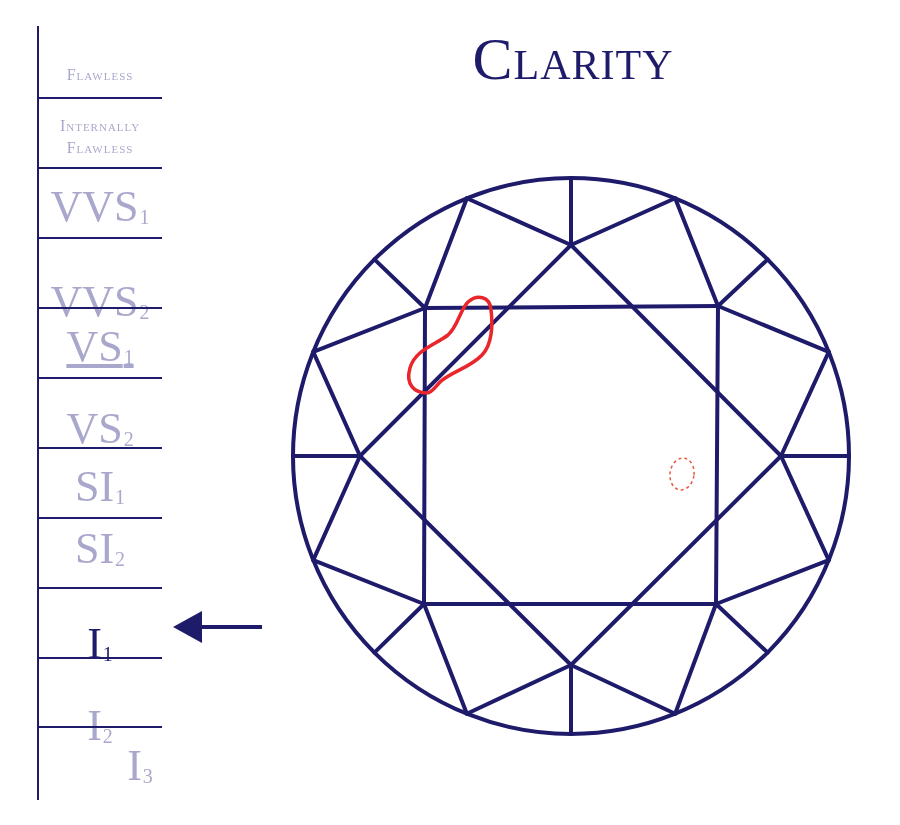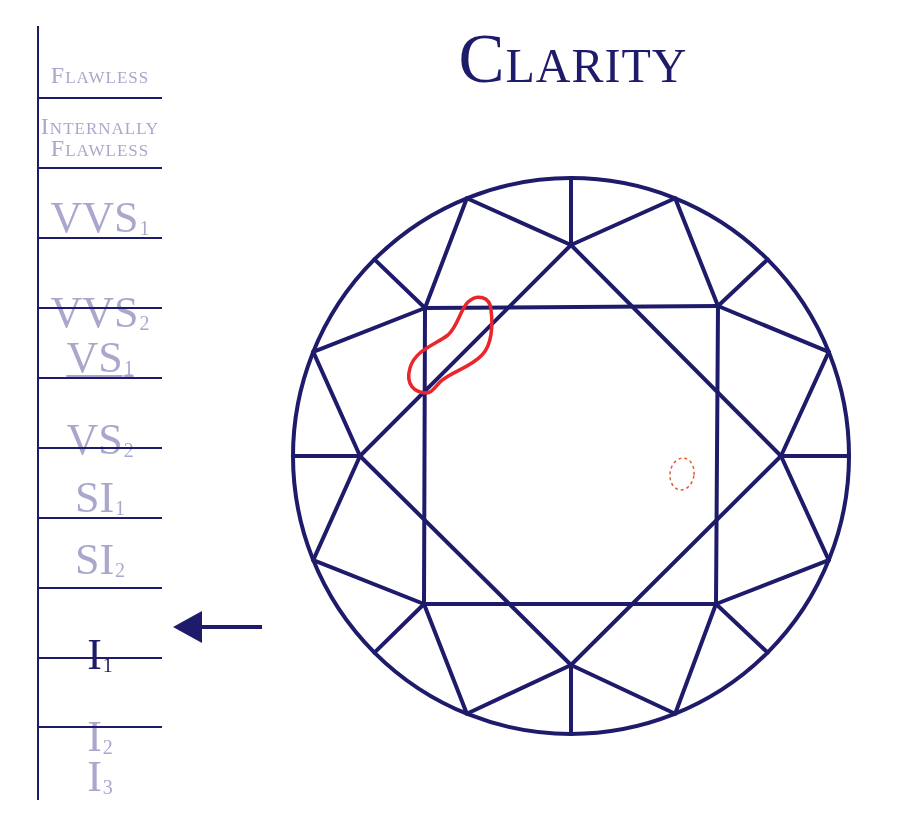--- a/index.html
+++ b/index.html
@@ -1,24 +1,24 @@
 <!DOCTYPE html>
 <html><head>
 <meta charset="utf-8">
 <style>
   html, body { margin:0; padding:0; background:#ffffff; }
   body { width:900px; height:825px; position:relative; overflow:hidden; font-family:"Liberation Serif","DejaVu Serif",serif; }
-  #title { position:absolute; left:388px; top:14px; width:370px; text-align:center; color:#1f1b6b; font-size:69px; line-height:90px; letter-spacing:1px; font-variant:small-caps; }
+  #title { position:absolute; left:388px; top:14px; width:370px; text-align:center; color:#1f1b6b; font-size:60px; line-height:90px; letter-spacing:1px; font-variant:small-caps; }
   #scale { position:absolute; left:0; top:0; width:200px; height:825px; }
   .vline { position:absolute; left:37px; top:26px; width:2px; height:774px; background:#1f1b6b; }
   .row { position:absolute; left:39px; width:122px; text-align:center; color:#a9a8cc; }
   .row.active { color:#1f1b6b; }
   .hline { position:absolute; left:39px; width:123px; height:2px; background:#1f1b6b; }
-  .small { font-variant:small-caps; font-size:24px; line-height:22px; letter-spacing:1px; }
-  .big { font-size:44px; line-height:72px; }
+  .small { font-variant:small-caps; font-size:16px; line-height:22px; letter-spacing:1px; }
+  .big { font-size:44px; line-height:50px; }
   .big sub { font-size:20px; vertical-align:-0.15em; margin-left:1px; }
   #diagram { position:absolute; left:0; top:0; }
 </style>
 </head>
 <body>
 
 <div id="title">Clarity</div>
 
 <div id="scale">
   <div class="vline"></div>
@@ -39,21 +39,21 @@
       <div class="row big" style="top: 392px; margin-top: 12px;"><span>VS</span><sub>2</sub></div>
       <div class="hline" style="top: 447px;"></div>
       <div class="row big" style="top: 462px;"><span>SI</span><sub>1</sub></div>
       <div class="hline" style="top: 517px;"></div>
       <div class="row big" style="top: 524px;"><span>SI</span><sub>2</sub></div>
       <div class="hline" style="top: 587px;"></div>
       <div class="row big active" style="top: 602px; margin-top: 17px;"><span>I</span><sub>1</sub></div>
       <div class="hline" style="top: 657px;"></div>
       <div class="row big" style="top: 672px; margin-top: 29px;"><span>I</span><sub>2</sub></div>
       <div class="hline" style="top: 726px;"></div>
-      <div class="row big" style="top: 741px;"><span>I</span><sub>3</sub></div>
+      <div class="row big" style="top: 741px; padding-left: 40px;"><span>I</span><sub>3</sub></div>
     </div>
 </div>
 
 <svg id="diagram" width="900" height="825">
   <g id="facets" fill="none" stroke="#1f1b6b" stroke-width="4" stroke-linejoin="round" stroke-linecap="round">
       <circle cx="571" cy="456" r="278"></circle>
       <polyline points="425,308 718,306"></polyline>
       <polyline points="718,306 716,604"></polyline>
       <polyline points="716,604 424,604"></polyline>
       <polyline points="424,604 425,308"></polyline>

